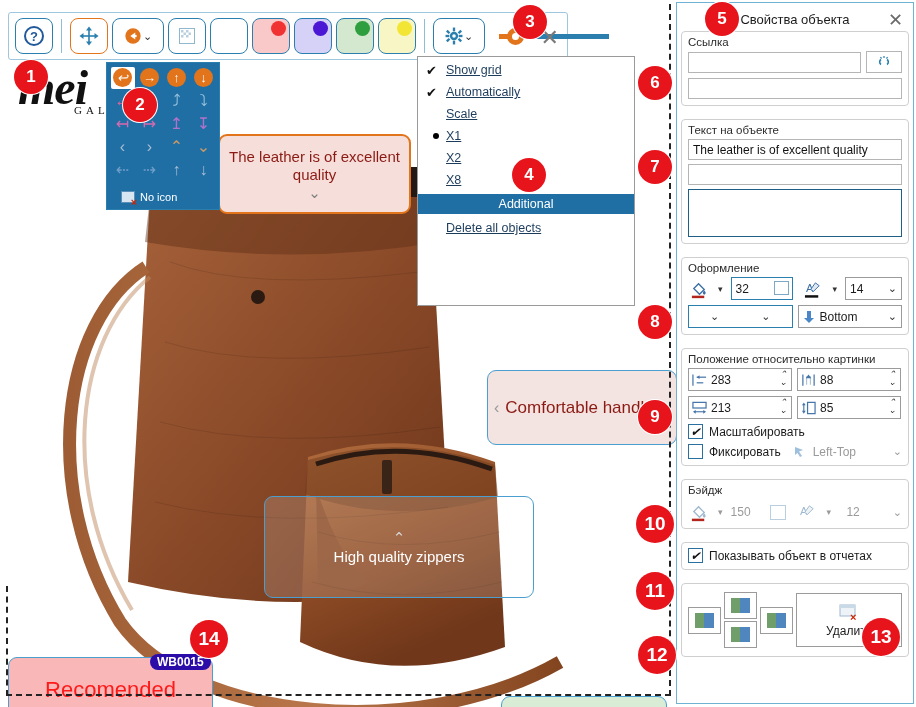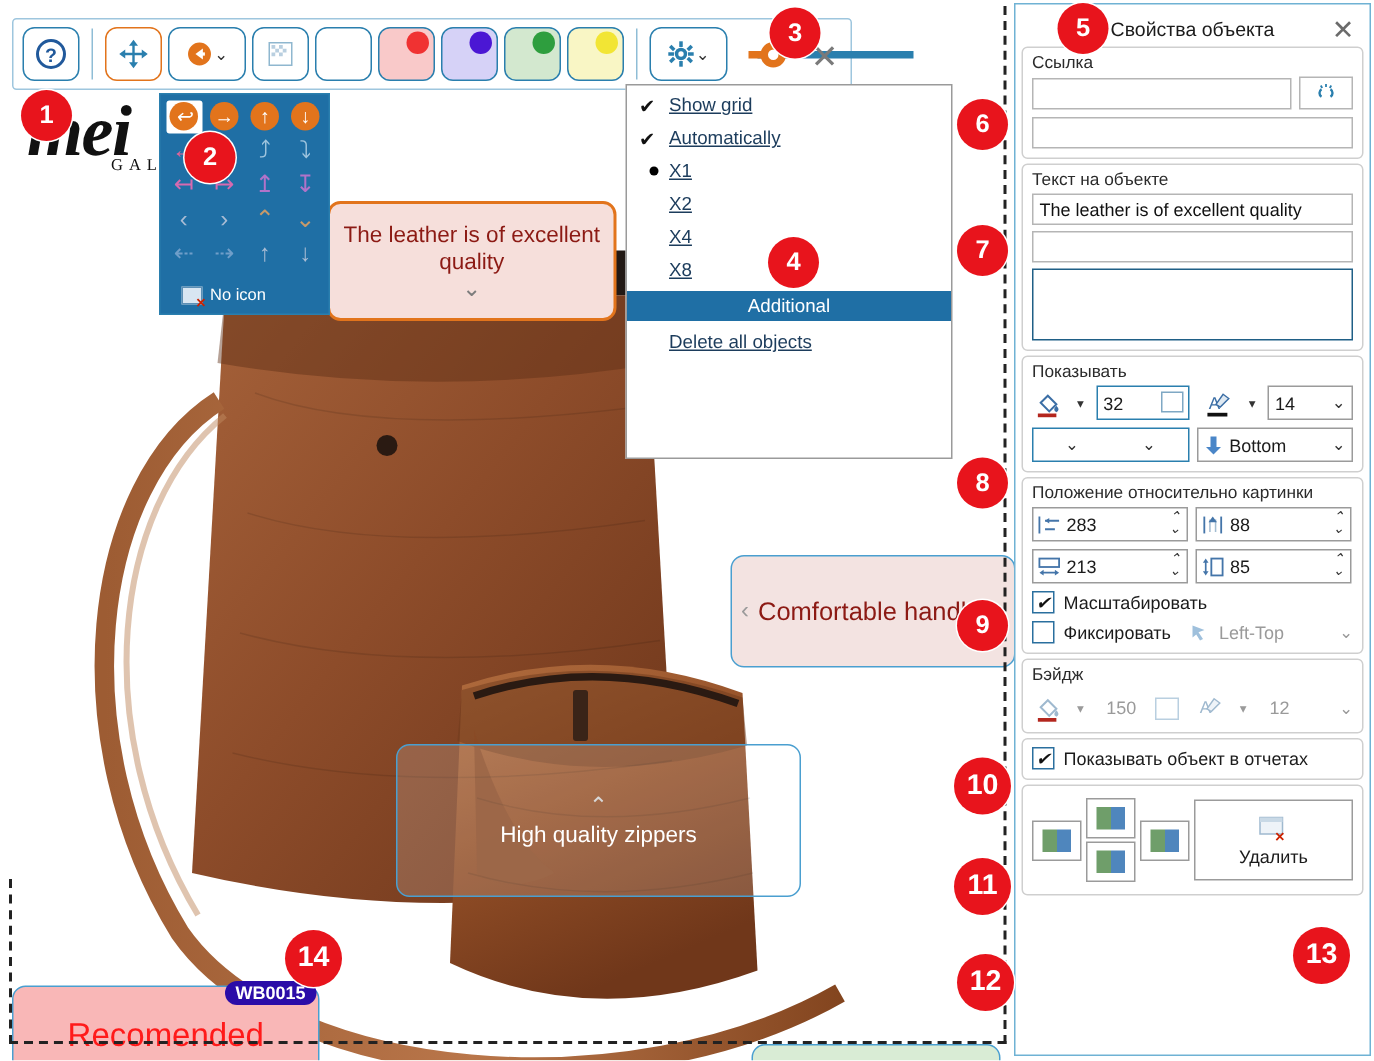--- a/index.html
+++ b/index.html
@@ -152,21 +152,21 @@
 
   
   #panel {
     position: absolute; left: 676px; top: 2px; width: 238px; height: 702px;
     border: 1px solid #6fb2d4; background: #fff; padding: 4px;
     font-size: 12px; color:#1b1b1b;
   }
   #panel-title { height: 24px; display:flex; align-items:center; justify-content:center;
      position: relative; font-size: 13px; }
   #panel-close { position:absolute; right: 6px; top: 2px; font-size: 18px; color:#6b6b6b; }
-  .grp { border: 1px solid #cfcfcf; border-radius: 4px; margin-bottom: 3px; padding: 4px 6px 6px 6px; }
+  .grp { border: 1px solid #cfcfcf; border-radius: 4px; margin-bottom: 13px; padding: 4px 6px 6px 6px; }
   .grp .cap { font-size: 11.5px; color:#2b2b2b; margin-bottom: 3px; }
   .fld { width: 100%; height: 21px; border: 1px solid #b5b5b5; background:#fff; }
   .fld.val { padding: 2px 4px; font-size: 12px; color:#111; line-height: 16px; overflow:hidden; white-space:nowrap;}
   .row { display:flex; gap: 5px; align-items:center; }
   .linkbtn { width: 36px; height: 22px; border:1px solid #b5b5b5; background:#fff;
      display:flex; align-items:center; justify-content:center; color:#2a7fae; font-size: 14px; }
   .ta { width: 100%; height: 48px; border: 1px solid #1f5f86; margin-top: 4px; background:#fff; }
 
   
   .ico-btn { width: 22px; height: 20px; display:flex; align-items:flex-end; justify-content:center; position:relative; }
@@ -444,32 +444,32 @@
     <div id="gear-menu">
       <div class="gm-item">
         <span class="chk">✔</span>
         <span class="lbl">Show grid</span>
       </div>
       <div class="gm-item">
         <span class="chk">✔</span>
         <span class="lbl">Automatically</span>
       </div>
       <div class="gm-item">
+        <span class="chk"></span>
+        <span class="lbl">Scale</span>
+      </div>
+      <div class="gm-item">
         <span class="gm-radio">
             <i></i>
           </span>
         <span class="lbl">X1</span>
       </div>
       <div class="gm-item">
         <span class="gm-radio"></span>
         <span class="lbl">X2</span>
-      </div>
-      <div class="gm-item">
-        <span class="gm-radio"></span>
-        <span class="lbl">X4</span>
       </div>
       <div class="gm-item">
         <span class="gm-radio"></span>
         <span class="lbl">X8</span>
       </div>
       <div class="gm-head">Additional</div>
       <div class="gm-item">
         <span class="chk"></span>
         <span class="lbl">Delete all objects</span>
       </div>
@@ -506,21 +506,21 @@
     </div>
 
     <div class="grp">
       <div class="cap">Текст на объекте</div>
       <div class="fld val">The leather is of excellent quality</div>
       <div class="fld val" style="margin-top:4px"></div>
       <div class="ta"></div>
     </div>
 
     <div class="grp">
-      <div class="cap">Показывать</div>
+      <div class="cap">Оформление</div>
       <div class="row">
         <div class="ico-btn">
           <svg width="19" height="19" viewBox="0 0 20 20">
             <path d="M4 9 L9 4 L15 10 L10 15 Z" fill="#fff" stroke="#3b6ea5" stroke-width="1.4"></path>
             <path d="M15 11 q3 3 0 4.6 q-3 -1.6 0 -4.6" fill="#3b6ea5"></path>
             <rect x="2" y="16.5" width="13" height="2.6" fill="#b3261e"></rect>
           </svg>
         </div>
         <span class="mini-caret">▾</span>
         <div class="num-box">
@@ -640,21 +640,21 @@
       <div class="cap">Бэйдж</div>
       <div class="row" style="margin-top:6px">
         <div class="ico-btn">
           <svg width="19" height="19" viewBox="0 0 20 20">
             <path d="M4 9 L9 4 L15 10 L10 15 Z" fill="#fff" stroke="#9fb9cf" stroke-width="1.4"></path>
             <path d="M15 11 q3 3 0 4.6 q-3 -1.6 0 -4.6" fill="#9fb9cf"></path>
             <rect x="2" y="16.5" width="13" height="2.6" fill="#b3261e"></rect>
           </svg>
         </div>
         <span class="mini-caret muted">▾</span>
-        <span class="muted" style="width:34px;text-align:center">150</span>
+        <span class="muted" style="width:34px;text-align:left">150</span>
         <i style="width:16px;height:15px;border:1px solid #b9cfe0;display:block"></i>
         <div class="ico-btn" style="margin-left:6px">
           <svg width="19" height="19" viewBox="0 0 20 20">
             <text x="2" y="13" font-size="12" fill="#9fb9cf" font-family="Liberation Sans">A</text>
             <path d="M12 3 l4 3 l-6 6 l-3 -2 z" fill="#eef3f8" stroke="#9fb9cf" stroke-width="1"></path>
           </svg>
         </div>
         <span class="mini-caret muted">▾</span>
         <span class="muted" style="width:28px;text-align:center">12</span>
         <span class="sel-chev muted" style="margin-left:auto">⌄</span>

